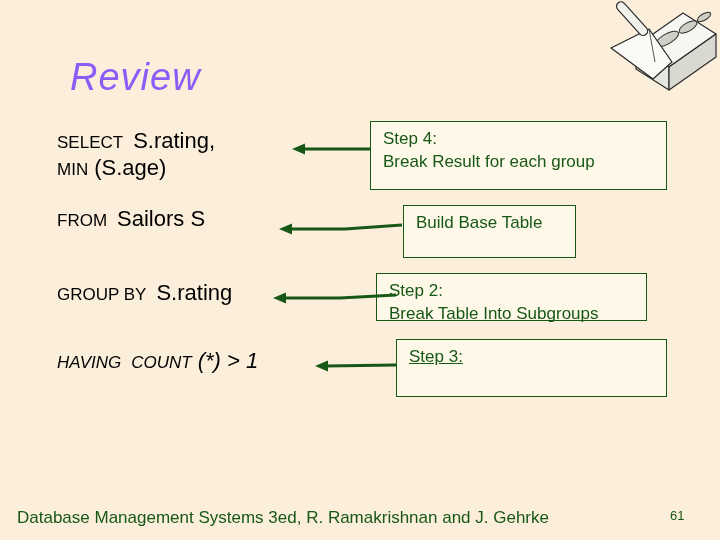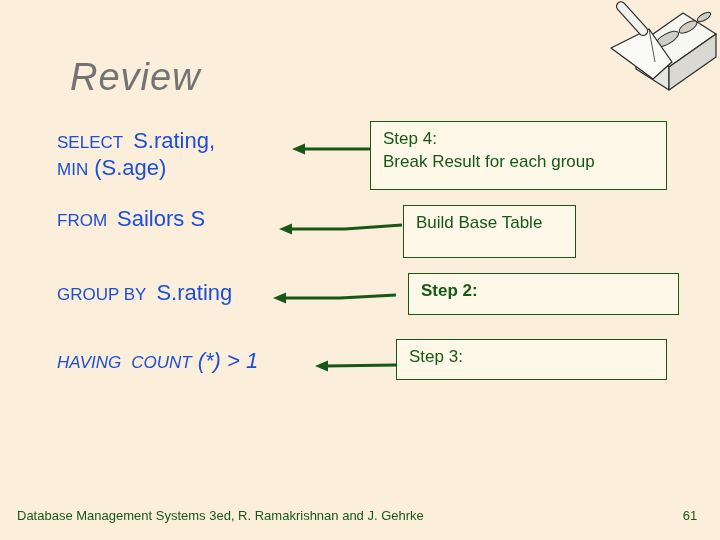--- a/index.html
+++ b/index.html
@@ -13,29 +13,29 @@
     background: #FBEEDB;
     font-family: "Liberation Sans", sans-serif;
     overflow: hidden;
   }
   .title {
     position: absolute;
     left: 70px;
     top: 56px;
     font-size: 38px;
     font-style: italic;
-    color: #737373;
+    color: #8b5cf6;
     letter-spacing: 1px;
     margin: 0;
     font-weight: normal;
   }
   .sql-line {
     position: absolute;
     left: 57px;
-    color: #1d4ed8;
+    color: #000000;
     white-space: nowrap;
     text-align: center;
   }
   .sql-kw {
     font-size: 17px;
     margin-right: 10px;
     white-space: pre;
   }
   .sql-kw.second {
     margin-right: 6px;
@@ -50,41 +50,41 @@
     background: #FDF8E8;
     border: 1px solid #175817;
     color: #175817;
     font-size: 17px;
     line-height: 23px;
     padding: 5px 6px 0 12px;
     white-space: nowrap;
   }
   #box-step4 { left: 370px; top: 121px; width: 297px; height: 69px; }
   #box-step1 { left: 403px; top: 205px; width: 173px; height: 53px; }
-  #box-step2 { left: 408px; top: 273px; width: 271px; height: 42px; font-weight: bold; }
-  #box-step3 { left: 396px; top: 339px; width: 271px; height: 41px; }
+  #box-step2 { left: 376px; top: 273px; width: 271px; height: 48px; }
+  #box-step3 { left: 396px; top: 339px; width: 271px; height: 58px; text-decoration: underline; }
   #arrow-layer, #clipart {
     position: absolute;
   }
   #arrow-layer { left: 0; top: 0; }
   #clipart { left: 603px; top: 0; }
   .footer-text {
     position: absolute;
     left: 17px;
     top: 508px;
-    font-size: 13px;
+    font-size: 17px;
     color: #175817;
     white-space: nowrap;
   }
   .page-number {
     position: absolute;
     right: 10px;
     top: 508px;
     width: 40px;
-    text-align: center;
+    text-align: left;
     font-size: 13px;
     color: #175817;
   }
 </style>
 </head>
 <body>
 
 <div id="slide">
 
   <h1 class="title">Review</h1>
@@ -107,20 +107,21 @@
 
   <div class="step-box" id="box-step4">
     <div>Step 4:</div>
     <div>Break Result for each group</div>
   </div>
   <div class="step-box" id="box-step1">
     <div>Build Base Table</div>
   </div>
   <div class="step-box" id="box-step2">
     <div>Step 2:</div>
+    <div>Break Table Into Subgroups</div>
   </div>
   <div class="step-box" id="box-step3">
     <div>Step 3:</div>
   </div>
 
   <svg id="arrow-layer" width="720" height="540" viewBox="0 0 720 540">
     <g stroke="#175817" fill="none" stroke-width="3.2">
       <path d="M370,149 H303"></path>
       <path d="M402,225 L345,229 L290,229"></path>
       <path d="M396,295 L340,298 L284,298"></path>

